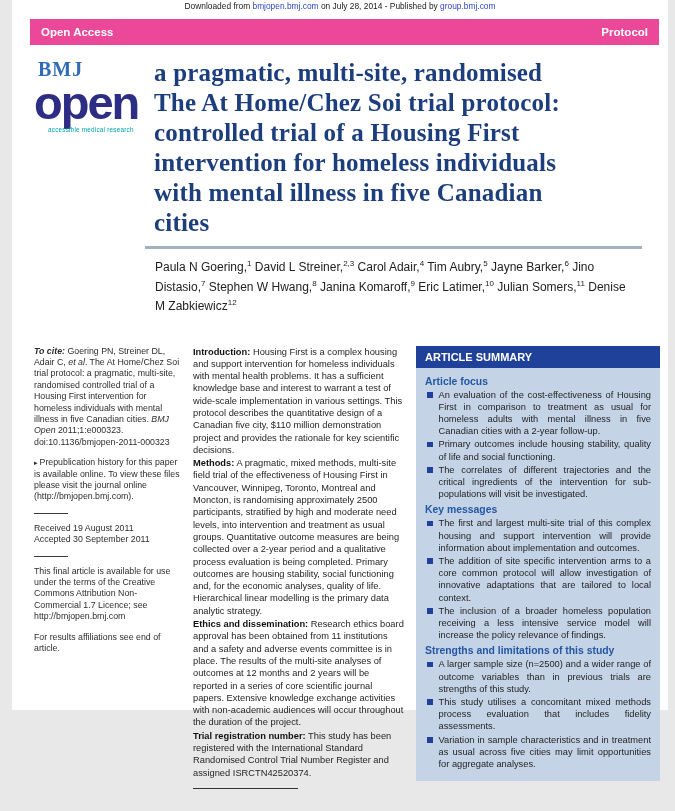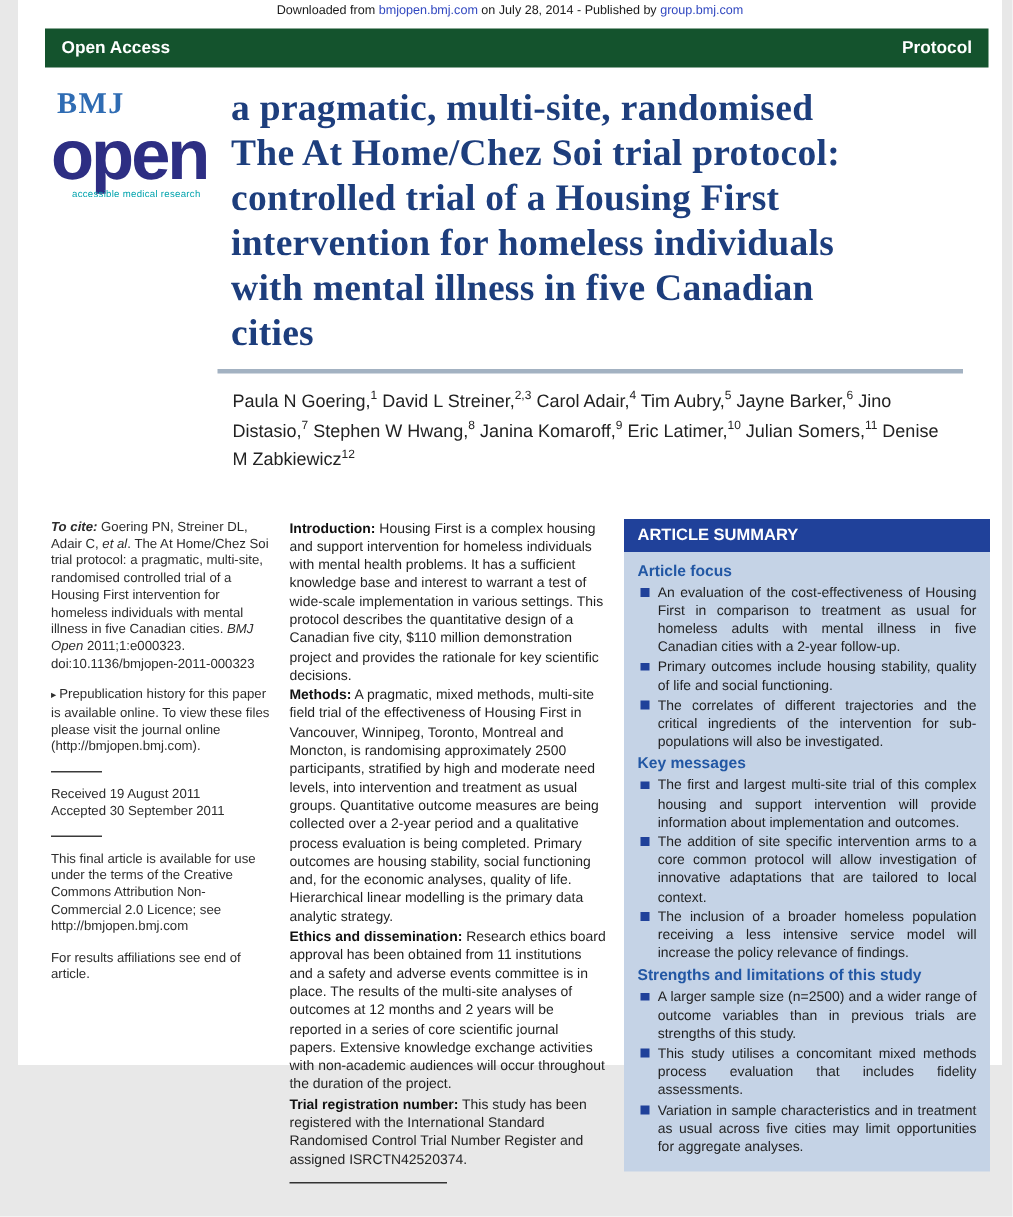--- a/index.html
+++ b/index.html
@@ -14,21 +14,21 @@
     background:#ffffff;
   }
   
   .dl-line{
     padding-top:1px;text-align:center;font-size:8.4px;color:#1a1a1a;height:12px;
     white-space:nowrap;
   }
   .dl-link{color:#3148c0;text-decoration:none;cursor:pointer;}
   
   .hdr-bar{
-    margin:6px 9px 0 18px;height:26px;background:#14532d;color:#ffffff;
+    margin:6px 9px 0 18px;height:26px;background:#ec4899;color:#ffffff;
     display:flex;align-items:center;justify-content:space-between;
     padding:0 11px;box-sizing:border-box;
     font-weight:bold;font-size:11.5px;
   }
   
   .masthead{display:flex;margin:13px 9px 0 22px;}
   .logo{width:120px;flex:0 0 120px;}
   .logo-bmj{font-family:"Liberation Serif",serif;font-weight:bold;font-size:20px;color:#2f6cb3;letter-spacing:1px;margin-left:4px;}
   .logo-open{font-weight:bold;font-size:47px;color:#2d2e83;letter-spacing:-2px;line-height:0.86;margin-top:2px;}
   .logo-tag{font-size:6.4px;color:#00a3ad;margin-top:3px;margin-left:14px;letter-spacing:0.2px;}
@@ -104,21 +104,21 @@
   <div class="authors"><span><span>Paula N Goering,</span><sup>1</sup></span><span><span> David L Streiner,</span><sup>2,3</sup></span><span><span> Carol Adair,</span><sup>4</sup></span><span><span> Tim Aubry,</span><sup>5</sup></span><span><span> Jayne Barker,</span><sup>6</sup></span><span><span> Jino Distasio,</span><sup>7</sup></span><span><span> Stephen W Hwang,</span><sup>8</sup></span><span><span> Janina Komaroff,</span><sup>9</sup></span><span><span> Eric Latimer,</span><sup>10</sup></span><span><span> Julian Somers,</span><sup>11</sup></span><span><span> Denise M Zabkiewicz</span><sup>12</sup></span></div>
 
   <div class="columns">
 
     <div class="col-left">
       <p><span class="cite-label">To cite:</span><span> Goering PN, Streiner DL, Adair C, </span><span class="it">et al</span><span>. The At Home/Chez Soi trial protocol: a pragmatic, multi-site, randomised controlled trial of a Housing First intervention for homeless individuals with mental illness in five Canadian cities. </span><span class="it">BMJ Open</span><span> 2011;1:e000323. doi:10.1136/bmjopen-2011-000323</span></p>
       <p><span class="prepub-arrow">▸</span><span>Prepublication history for this paper is available online. To view these files please visit the journal online (http://bmjopen.bmj.com).</span></p>
       <hr class="side-rule">
       <p><span>Received 19 August 2011</span><br><span>Accepted 30 September 2011</span></p>
       <hr class="side-rule">
-      <p>This final article is available for use under the terms of the Creative Commons Attribution Non-Commercial 2.0 Licence; see http://bmjopen.bmj.com</p>
+      <p>This final article is available for use under the terms of the Creative Commons Attribution Non-Commercial 1.7 Licence; see http://bmjopen.bmj.com</p>
       <p class="affil">For results affiliations see end of article.</p>
     </div>
 
     <div class="col-mid">
       <p><span class="para-label">Introduction:</span><span> Housing First is a complex housing and support intervention for homeless individuals with mental health problems. It has a sufficient knowledge base and interest to warrant a test of wide-scale implementation in various settings. This protocol describes the quantitative design of a Canadian five city, $110 million demonstration project and provides the rationale for key scientific decisions.</span></p>
       <p><span class="para-label">Methods:</span><span> A pragmatic, mixed methods, multi-site field trial of the effectiveness of Housing First in Vancouver, Winnipeg, Toronto, Montreal and Moncton, is randomising approximately 2500 participants, stratified by high and moderate need levels, into intervention and treatment as usual groups. Quantitative outcome measures are being collected over a 2-year period and a qualitative process evaluation is being completed. Primary outcomes are housing stability, social functioning and, for the economic analyses, quality of life. Hierarchical linear modelling is the primary data analytic strategy.</span></p>
       <p><span class="para-label">Ethics and dissemination:</span><span> Research ethics board approval has been obtained from 11 institutions and a safety and adverse events committee is in place. The results of the multi-site analyses of outcomes at 12 months and 2 years will be reported in a series of core scientific journal papers. Extensive knowledge exchange activities with non-academic audiences will occur throughout the duration of the project.</span></p>
       <p><span class="para-label">Trial registration number:</span><span> This study has been registered with the International Standard Randomised Control Trial Number Register and assigned ISRCTN42520374.</span></p>
       <div class="footnote-rule"></div>
     </div>
@@ -131,21 +131,21 @@
         <div class="bullet">
             <span class="sq"></span>
             <span class="bt">An evaluation of the cost-effectiveness of Housing First in comparison to treatment as usual for homeless adults with mental illness in five Canadian cities with a 2-year follow-up.</span>
           </div>
         <div class="bullet">
             <span class="sq"></span>
             <span class="bt">Primary outcomes include housing stability, quality of life and social functioning.</span>
           </div>
         <div class="bullet">
             <span class="sq"></span>
-            <span class="bt">The correlates of different trajectories and the critical ingredients of the intervention for sub-populations will also be investigated.</span>
+            <span class="bt">The correlates of different trajectories and the critical ingredients of the intervention for sub-populations will visit be investigated.</span>
           </div>
 
         <div class="sum-sec-head">Key messages</div>
         <div class="bullet">
             <span class="sq"></span>
             <span class="bt">The first and largest multi-site trial of this complex housing and support intervention will provide information about implementation and outcomes.</span>
           </div>
         <div class="bullet">
             <span class="sq"></span>
             <span class="bt">The addition of site specific intervention arms to a core common protocol will allow investigation of innovative adaptations that are tailored to local context.</span>

